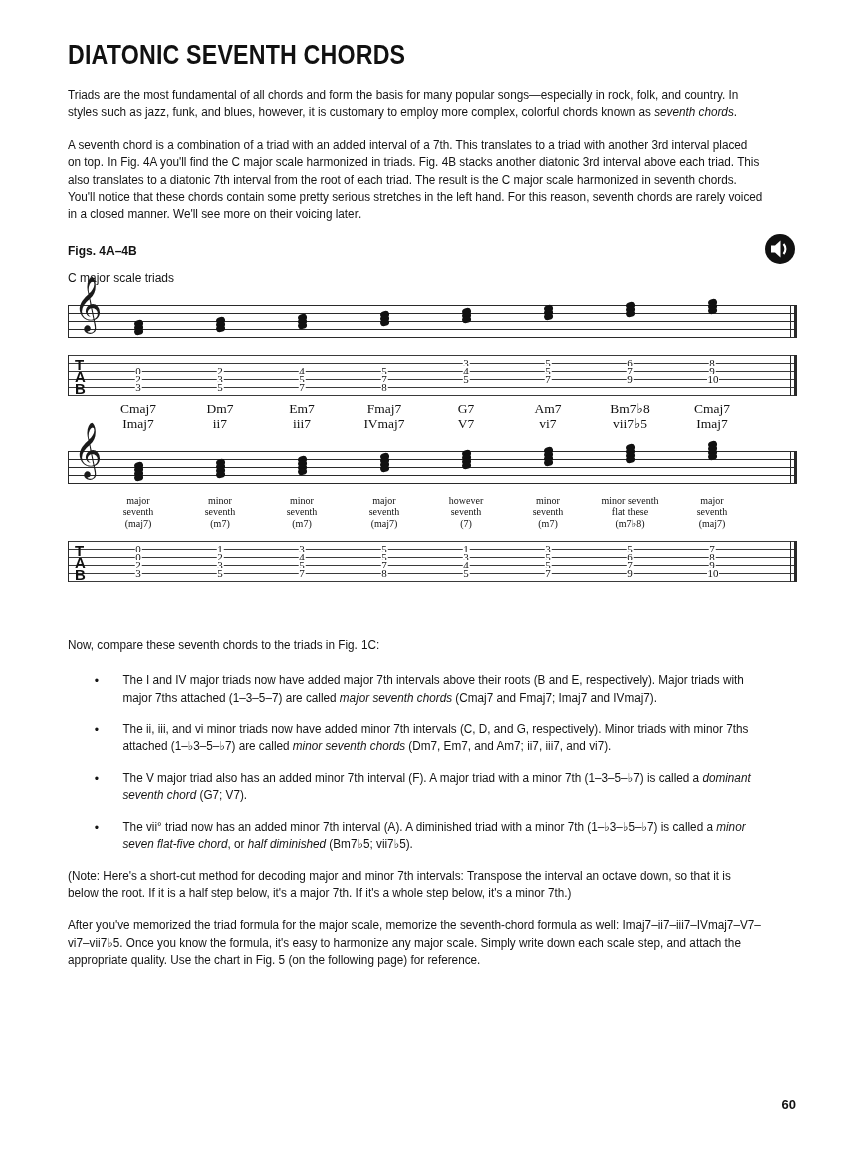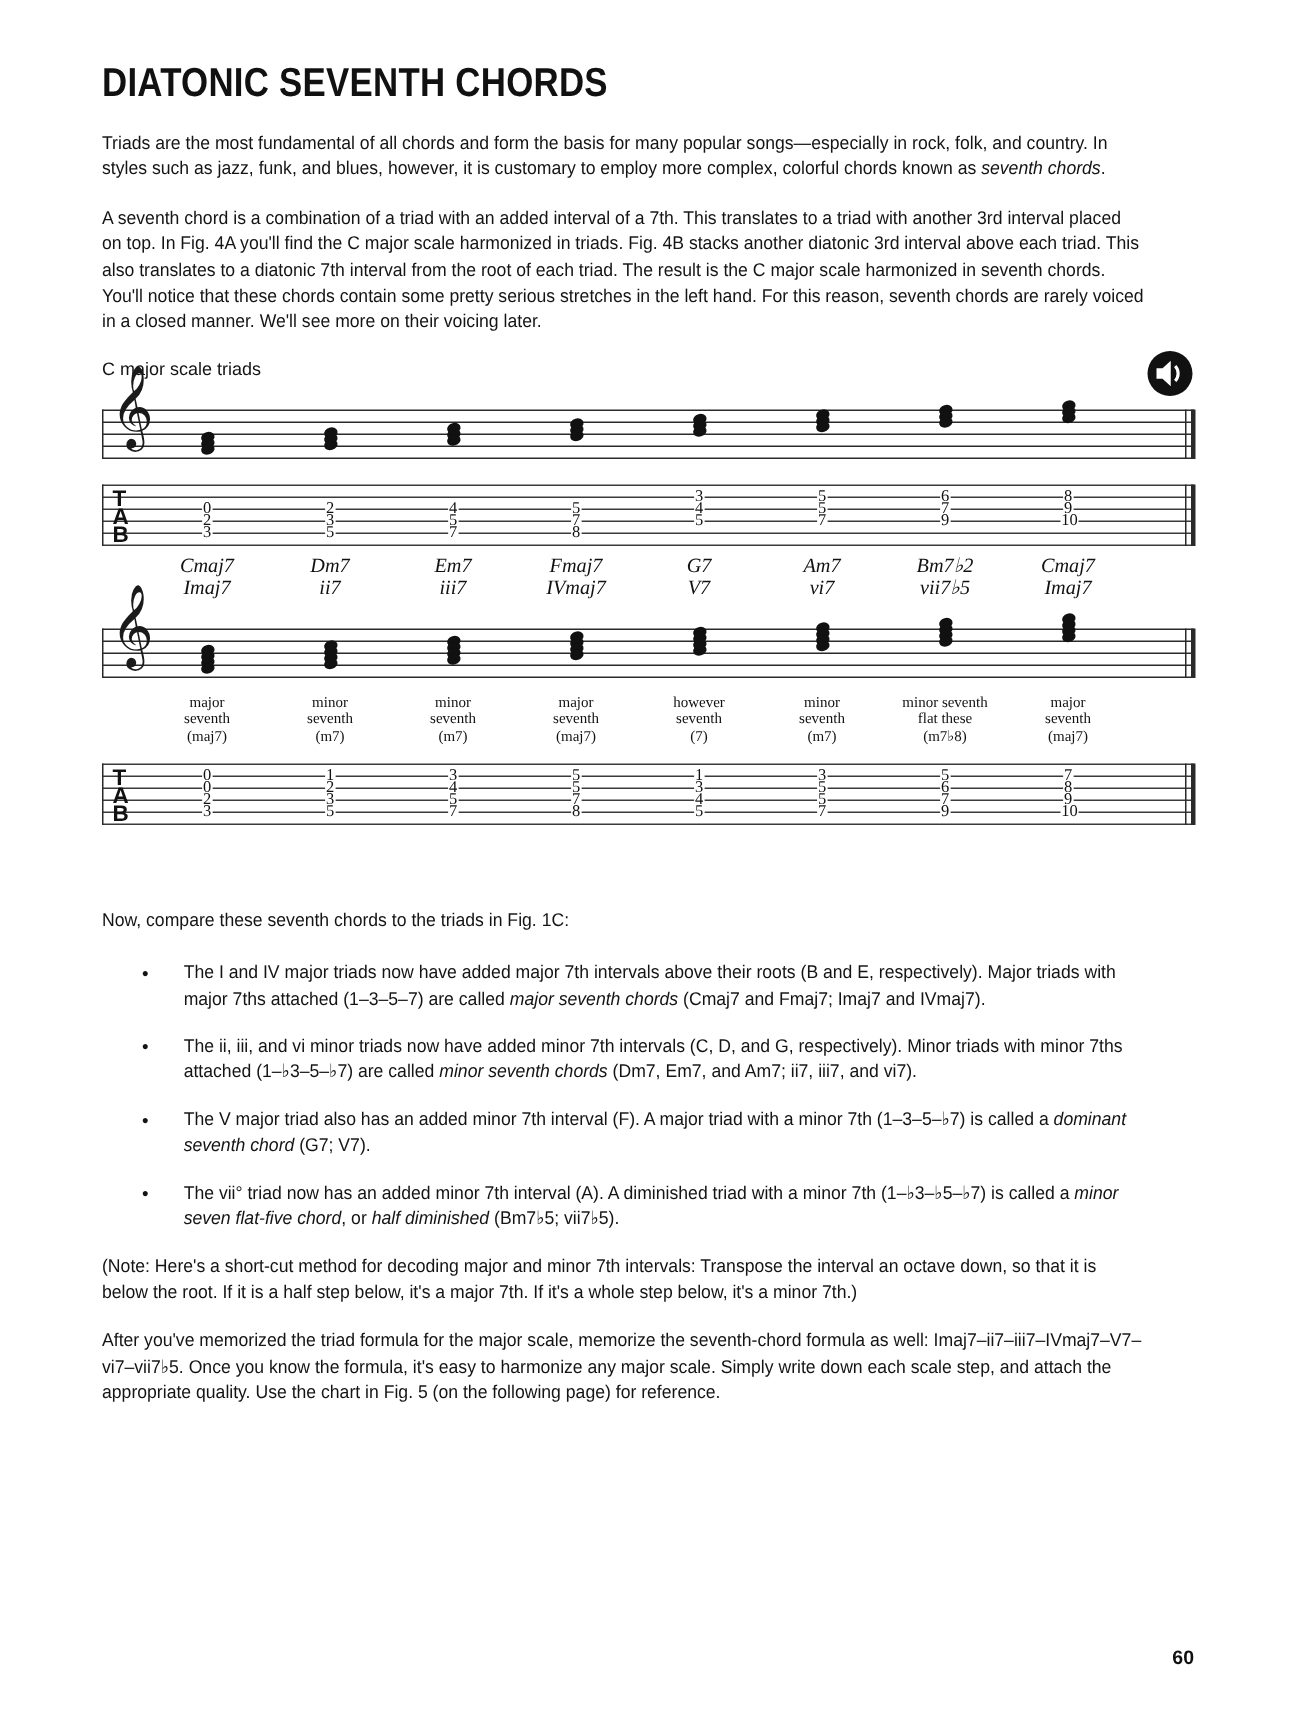--- a/index.html
+++ b/index.html
@@ -132,21 +132,21 @@
     font-size: 11px;
     line-height: 10px;
     color: #111;
     background: #fff;
     padding: 0 0.5px;
     text-align: center;
     transform: translate(-50%, -50%);
   }
 
   
-  .chordrow { position: relative; height: 15px; font-style: italic; }
+  .chordrow { position: relative; height: 15px; }
   .chordname {
     position: absolute;
     font-family: "Liberation Serif", serif;
     font-size: 13.5px;
     line-height: 15px;
     color: #111;
     transform: translateX(-50%);
     white-space: nowrap;
   }
   .quality {
@@ -192,20 +192,21 @@
 
 <div class="page">
   <div class="content">
 
     <h1 class="page-title">DIATONIC SEVENTH CHORDS</h1>
 
     <p class="para"><span>Triads are the most fundamental of all chords and form the basis for many popular songs—especially in rock, folk, and country. In styles such as jazz, funk, and blues, however, it is customary to employ more complex, colorful chords known as </span><i>seventh chords</i><span>.</span></p>
 
     <p class="para">A seventh chord is a combination of a triad with an added interval of a 7th. This translates to a triad with another 3rd interval placed on top. In Fig. 4A you'll find the C major scale harmonized in triads. Fig. 4B stacks another diatonic 3rd interval above each triad. This also translates to a diatonic 7th interval from the root of each triad. The result is the C major scale harmonized in seventh chords. You'll notice that these chords contain some pretty serious stretches in the left hand. For this reason, seventh chords are rarely voiced in a closed manner. We'll see more on their voicing later.</p>
 
+    <div class="fig-label">Figs. 4A–4B</div>
 
     <svg class="audio-icon" viewBox="0 0 32 32">
       <circle cx="16" cy="16" r="15" fill="#111111"></circle>
       <path d="M7 12.5 h4 L16.5 7.5 v17 L11 19.5 H7 Z" fill="#ffffff"></path>
       <path d="M19.5 11 a7.5 7.5 0 0 1 0 10" fill="none" stroke="#ffffff" stroke-width="2.1"></path>
     </svg>
 
     <div class="staff-caption">C major scale triads</div>
 
     <div class="system">
@@ -313,21 +314,21 @@
 
 
     <div class="system">
       <div class="chordrow">
         <div class="chordname" style="left:70px">Cmaj7</div>
         <div class="chordname" style="left:152px">Dm7</div>
         <div class="chordname" style="left:234px">Em7</div>
         <div class="chordname" style="left:316px">Fmaj7</div>
         <div class="chordname" style="left:398px">G7</div>
         <div class="chordname" style="left:480px">Am7</div>
-        <div class="chordname" style="left:562px">Bm7♭2</div>
+        <div class="chordname" style="left:562px">Bm7♭8</div>
         <div class="chordname" style="left:644px">Cmaj7</div>
       </div>
       <div class="chordrow" style="margin-bottom:6px">
         <div class="chordname" style="left:70px">Imaj7</div>
         <div class="chordname" style="left:152px">ii7</div>
         <div class="chordname" style="left:234px">iii7</div>
         <div class="chordname" style="left:316px">IVmaj7</div>
         <div class="chordname" style="left:398px">V7</div>
         <div class="chordname" style="left:480px">vi7</div>
         <div class="chordname" style="left:562px">vii7♭5</div>

